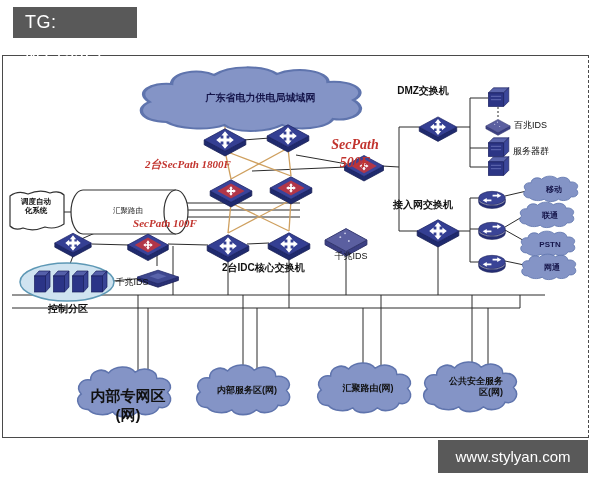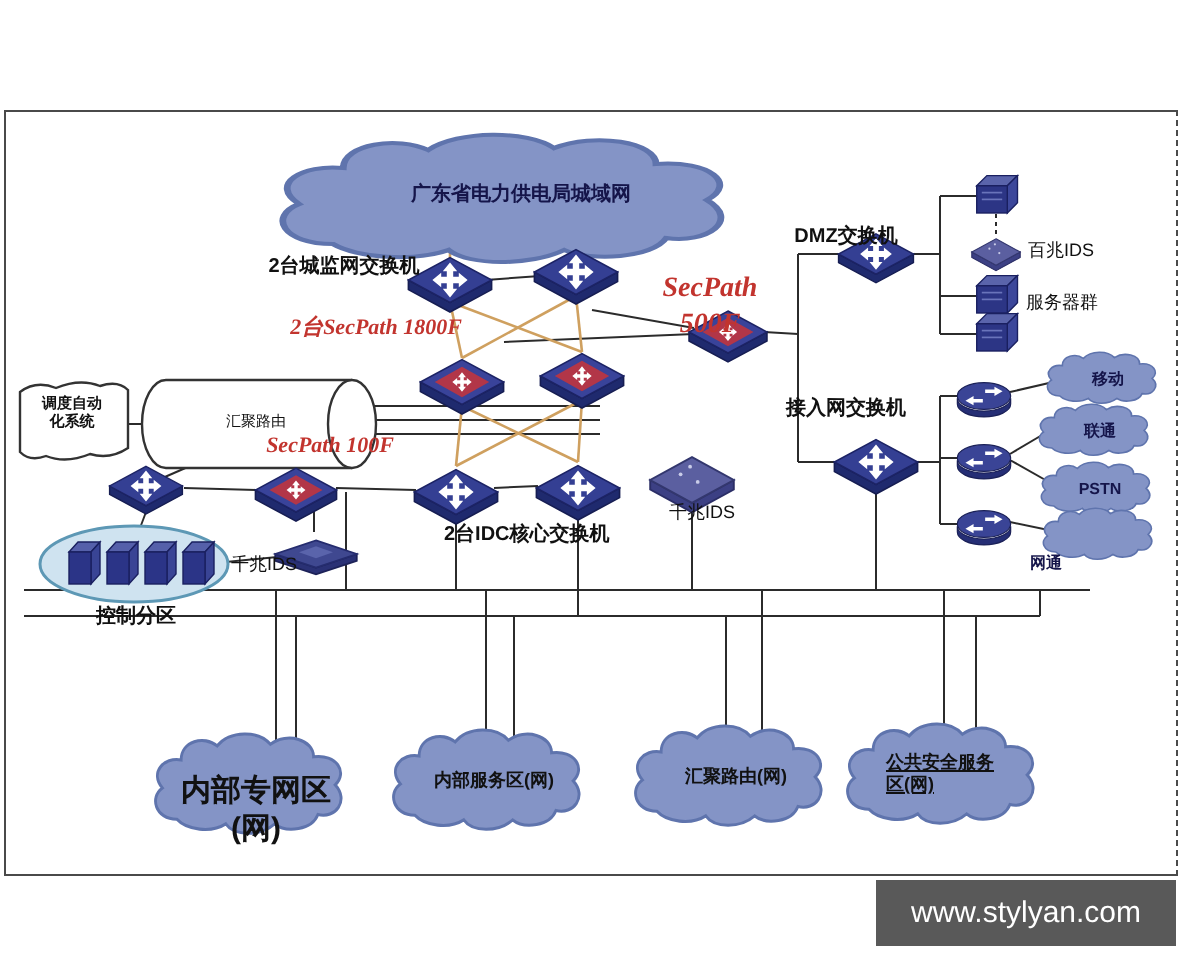--- a/index.html
+++ b/index.html
@@ -179,42 +179,44 @@
     <use href="#d-ids" transform="translate(498,126) scale(0.55)"></use>
     <use href="#d-server" transform="translate(496,98) scale(0.85)"></use>
     <use href="#d-server" transform="translate(496,148) scale(0.85)"></use>
     <use href="#d-server" transform="translate(496,167) scale(0.85)"></use>
     <use href="#d-router" transform="translate(492,198) scale(0.58)"></use>
     <use href="#d-router" transform="translate(492,229) scale(0.58)"></use>
     <use href="#d-router" transform="translate(492,262) scale(0.58)"></use>
   </svg>
 
   <div class="lbl b navy" style="left:163px;top:92px;width:195px;font-size:10px;">广东省电力供电局城域网</div>
-  <div class="lbl b" style="left:124px;top:128px;width:96px;font-size:10px;">2台城监网交换机</div>
   <div class="lbl red" style="left:133px;top:158px;width:110px;font-size:11px;">2台SecPath 1800F</div>
   <div class="lbl red" style="left:318px;top:136px;width:74px;font-size:14px;">SecPath 500F</div>
   <div class="lbl red" style="left:128px;top:217px;width:74px;font-size:11px;">SecPath 100F</div>
-  <div class="lbl b" style="left:392px;top:113px;width:62px;font-size:10px;">DMZ交换机</div>
+  <div class="lbl b" style="left:392px;top:85px;width:62px;font-size:10px;">DMZ交换机</div>
   <div class="lbl" style="left:514px;top:120px;width:44px;font-size:9px;text-align:left;">百兆IDS</div>
   <div class="lbl" style="left:513px;top:146px;width:46px;font-size:9px;text-align:left;">服务器群</div>
   <div class="lbl b" style="left:393px;top:199px;width:68px;font-size:10px;text-align:left;">接入网交换机</div>
   <div class="lbl b" style="left:222px;top:262px;width:92px;font-size:10px;text-align:left;">2台IDC核心交换机</div>
   <div class="lbl" style="left:328px;top:251px;width:46px;font-size:9px;">千兆IDS</div>
   <div class="lbl" style="left:110px;top:277px;width:44px;font-size:9px;">千兆IDS</div>
   <div class="lbl b" style="left:44px;top:303px;width:48px;font-size:10px;">控制分区</div>
   <div class="lbl b" style="left:19px;top:197px;width:34px;font-size:7.5px;">调度自动化系统</div>
   <div class="lbl" style="left:102px;top:206px;width:52px;font-size:7.5px;">汇聚路由</div>
 
   <div class="lbl b navy" style="left:543px;top:185px;width:22px;font-size:8px;">移动</div>
   <div class="lbl b navy" style="left:539px;top:211px;width:22px;font-size:8px;">联通</div>
   <div class="lbl b navy" style="left:536px;top:240px;width:28px;font-size:8px;">PSTN</div>
-  <div class="lbl b navy" style="left:512px;top:263px;width:22px;font-size:8px;margin-top:14px;">网通</div>
+  <div class="lbl b navy" style="left:541px;top:263px;width:22px;font-size:8px;">网通</div>
 
   <div class="lbl b" style="left:82px;top:387px;width:92px;font-size:15px;">内部专网区(网)</div>
   <div class="lbl b" style="left:201px;top:385px;width:92px;font-size:9px;">内部服务区(网)</div>
   <div class="lbl b" style="left:322px;top:383px;width:92px;font-size:9px;">汇聚路由(网)</div>
-  <div class="lbl b" style="left:443px;top:376px;width:60px;font-size:9px;text-align:left;text-decoration:underline;">公共安全服务区(网)</div>
-
+  <div class="lbl b" style="left:443px;top:376px;width:60px;font-size:9px;text-align:right;">公共安全服务区(网)</div>
+
+  <div class="gray-box" id="tag-box">
+    <span>TG: MYYJJPP</span>
+  </div>
   <div class="gray-box" id="wm-box">
     <span>www.stylyan.com</span>
   </div>
 
 </div>
 
 </body></html>

